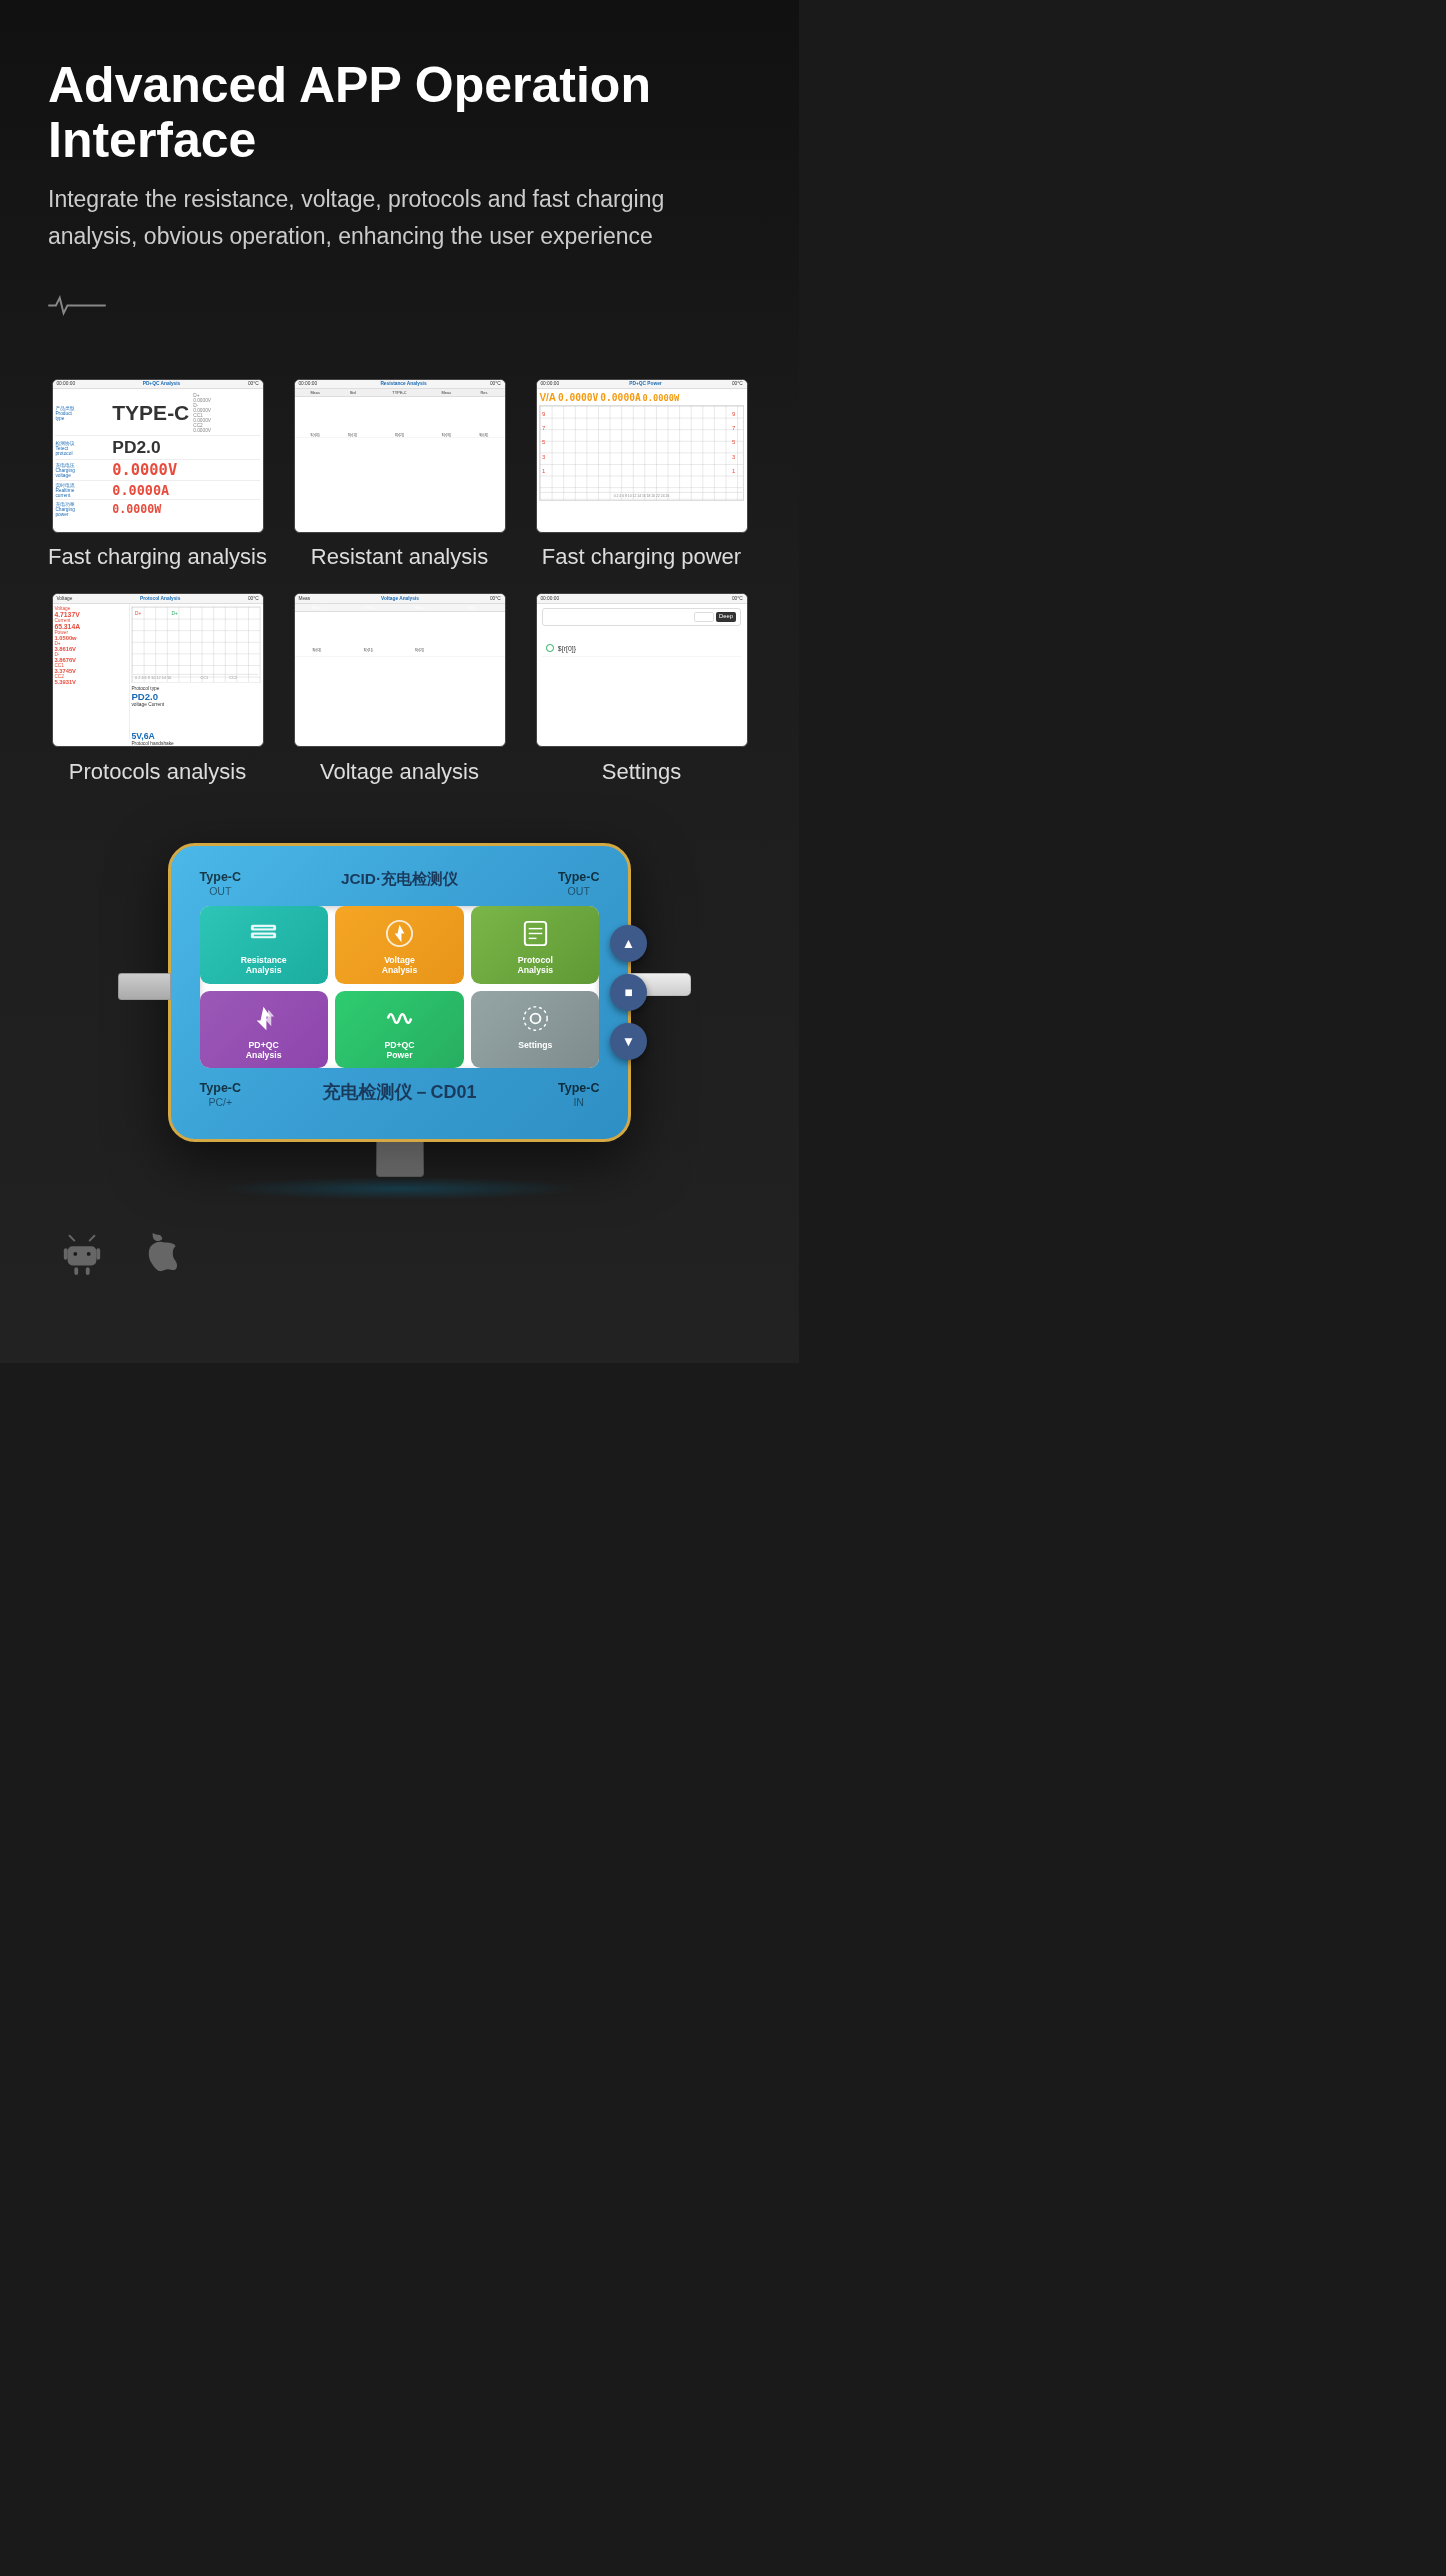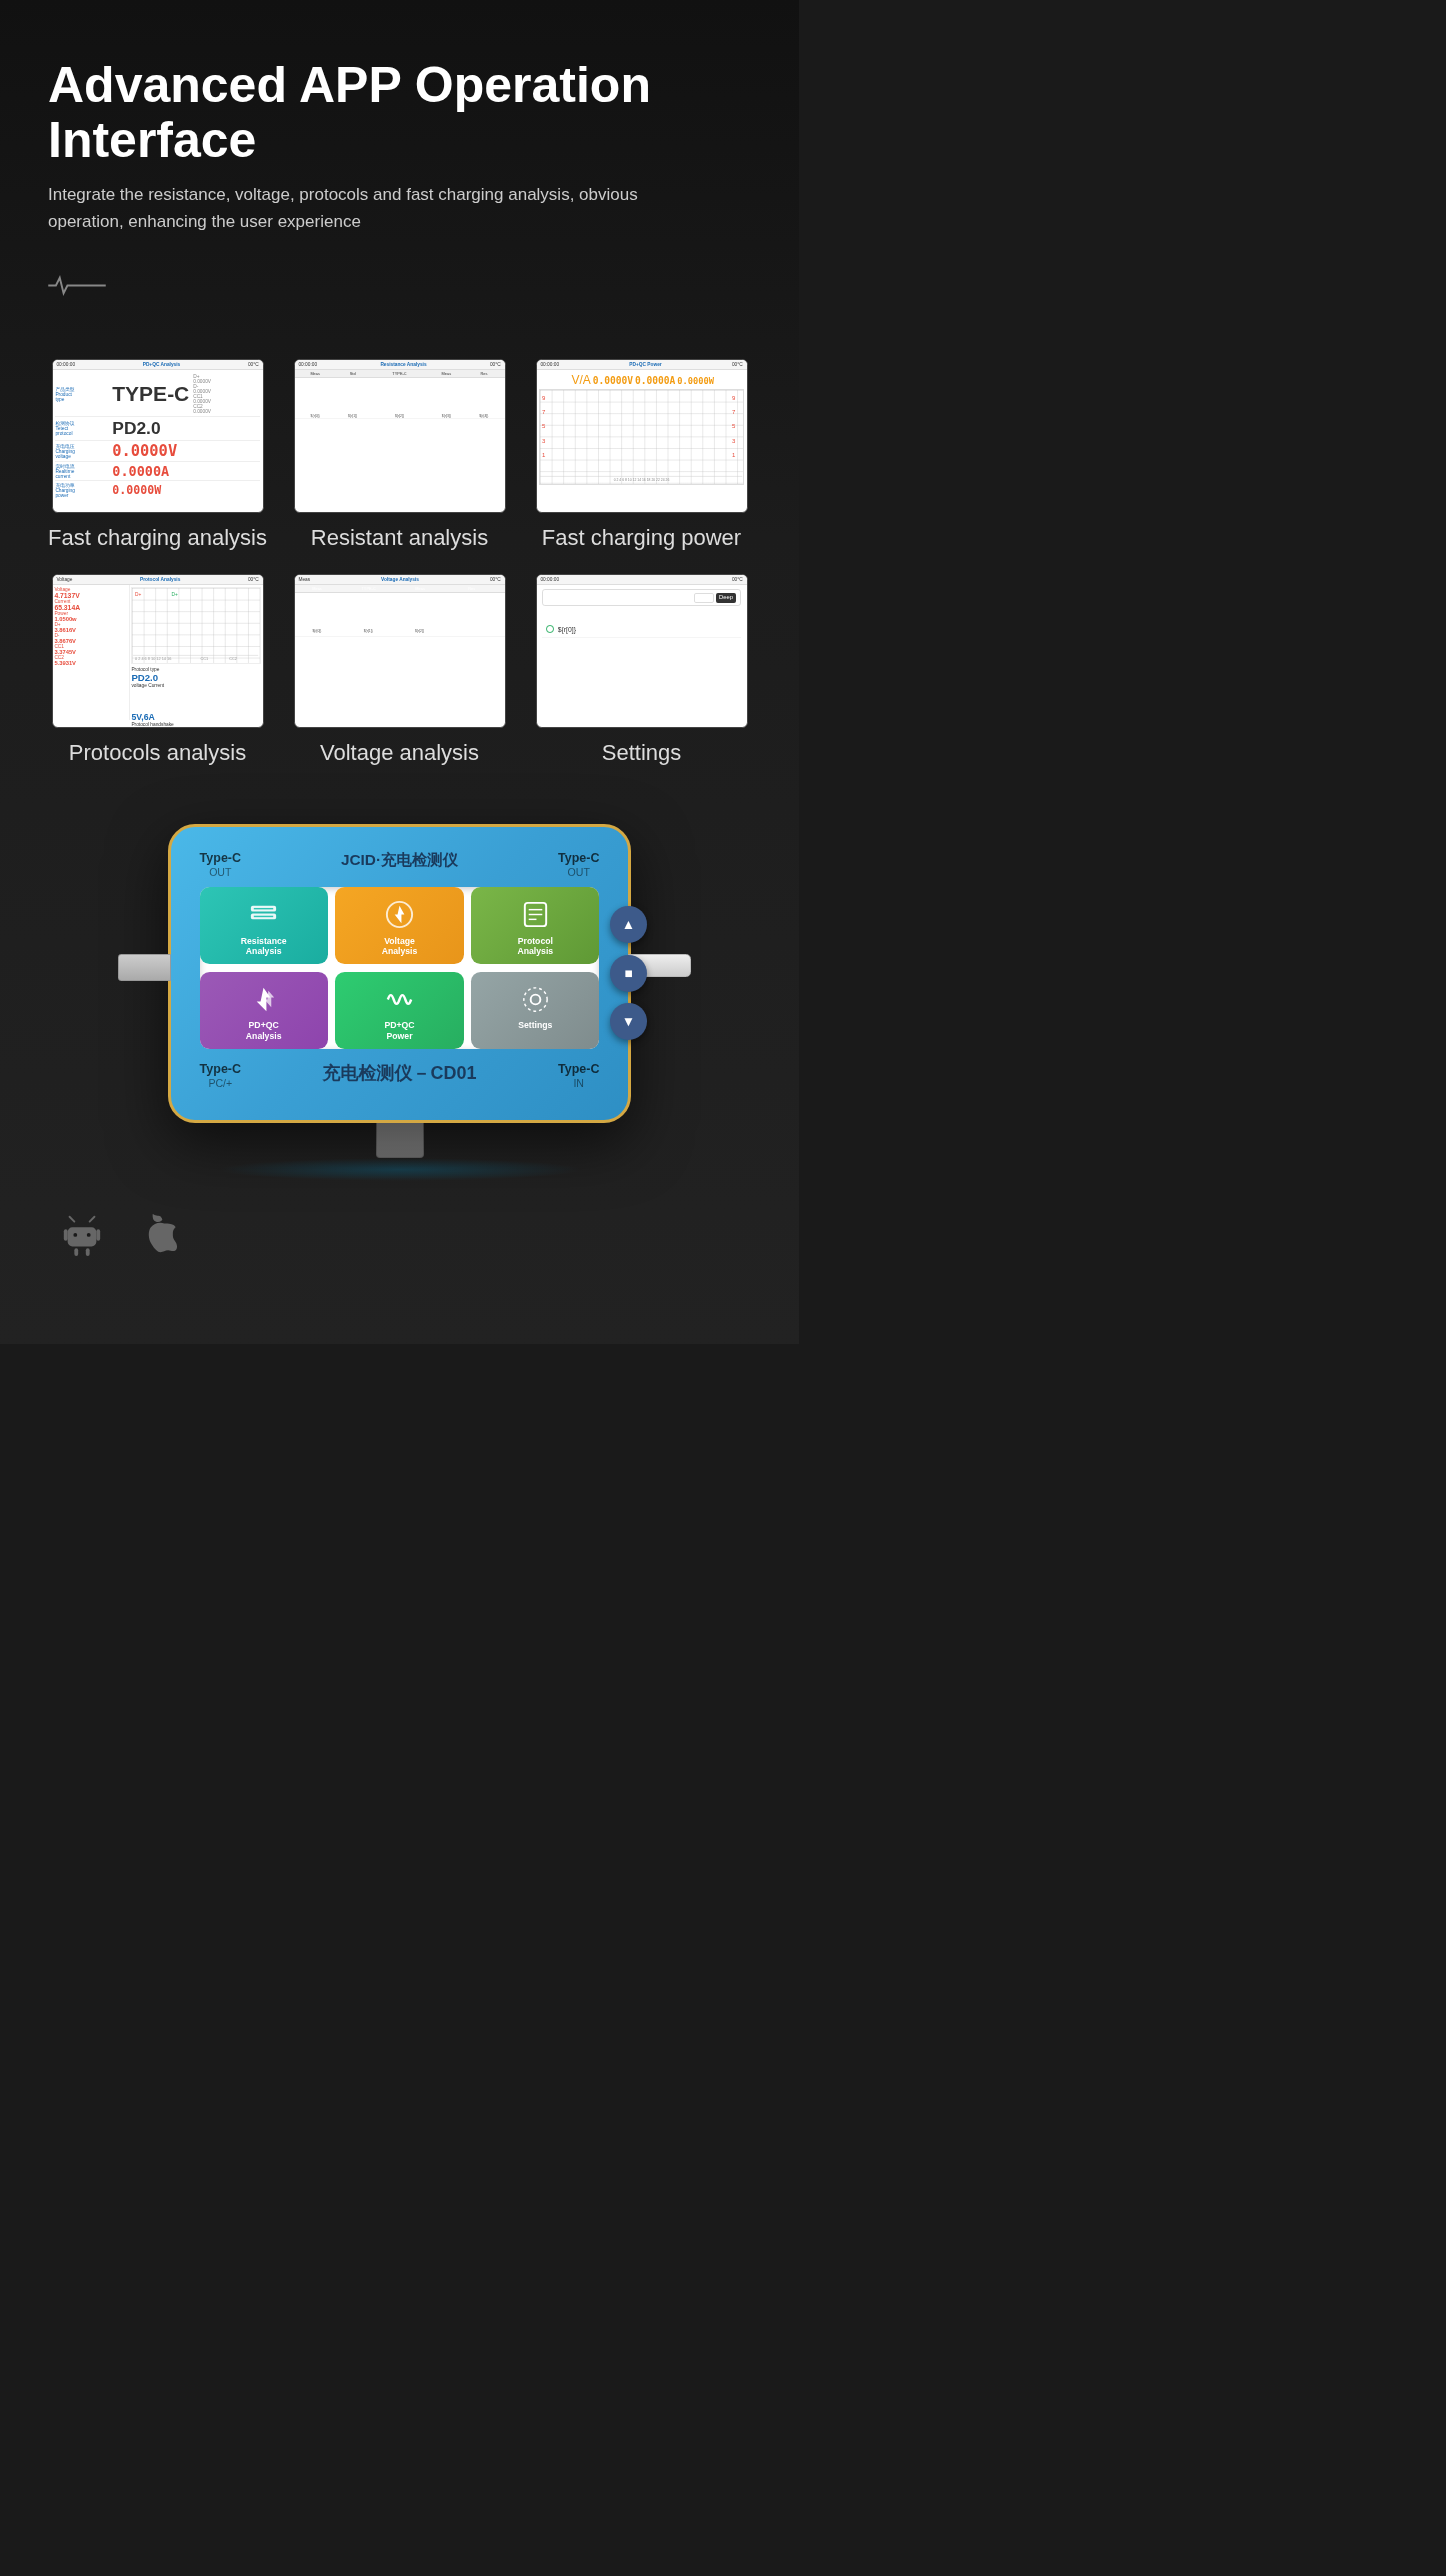--- a/index.html
+++ b/index.html
@@ -21,21 +21,21 @@
     
     .main-title {
       font-size: 50px;
       font-weight: 900;
       color: #fff;
       line-height: 1.1;
       margin-bottom: 13px;
     }
 
     .subtitle {
-      font-size: 17px;
+      font-size: 23px;
       color: #ccc;
       line-height: 1.6;
       margin-bottom: 39px;
       max-width: 656px;
     }
 
     .wave-icon {
       width: 58px;
       height: 23px;
       margin-bottom: 58px;
@@ -344,21 +344,21 @@
 
     <div class="screenshot-item">
       <div class="screenshot-frame">
         <div class="screen-top-bar">
           <span>00:00:00</span>
           <span style="color:#1a6bb5;font-weight:bold;">PD+QC Power</span>
           <span>00°C</span>
         </div>
         <div style="background:#fff;padding:2.9px;">
           <div style="display:flex;align-items:baseline;gap:1.9px;margin-bottom:1.9px;">
-            <span style="font-size:12px;font-weight:normal;color:#f39c12;margin-left:32px;">V/A</span>
+            <span style="font-size:10px;font-weight:bold;color:#f39c12;">V/A</span>
             <span style="font-size:9.6px;font-weight:bold;color:#f39c12;font-family:monospace;">0.0000V</span>
             <span style="font-size:9.6px;font-weight:bold;color:#f39c12;font-family:monospace;">0.0000A</span>
             <span style="font-size:8.7px;font-weight:bold;color:#f39c12;font-family:monospace;">0.0000W</span>
           </div>
           <div class="chart-bg" style="height:96px;position:relative;border:1px solid #ddd;">
             <svg width="100%" height="96" viewBox="0 0 200 100" preserveAspectRatio="none" style="font-size:6px">
               <line x1="0" y1="90" x2="200" y2="90" stroke="#ccc" stroke-width="0.5"></line>
               <text x="2" y="10" font-size="6" fill="#e74c3c">9</text>
               <text x="2" y="25" font-size="6" fill="#e74c3c">7</text>
               <text x="2" y="40" font-size="6" fill="#e74c3c">5</text>

